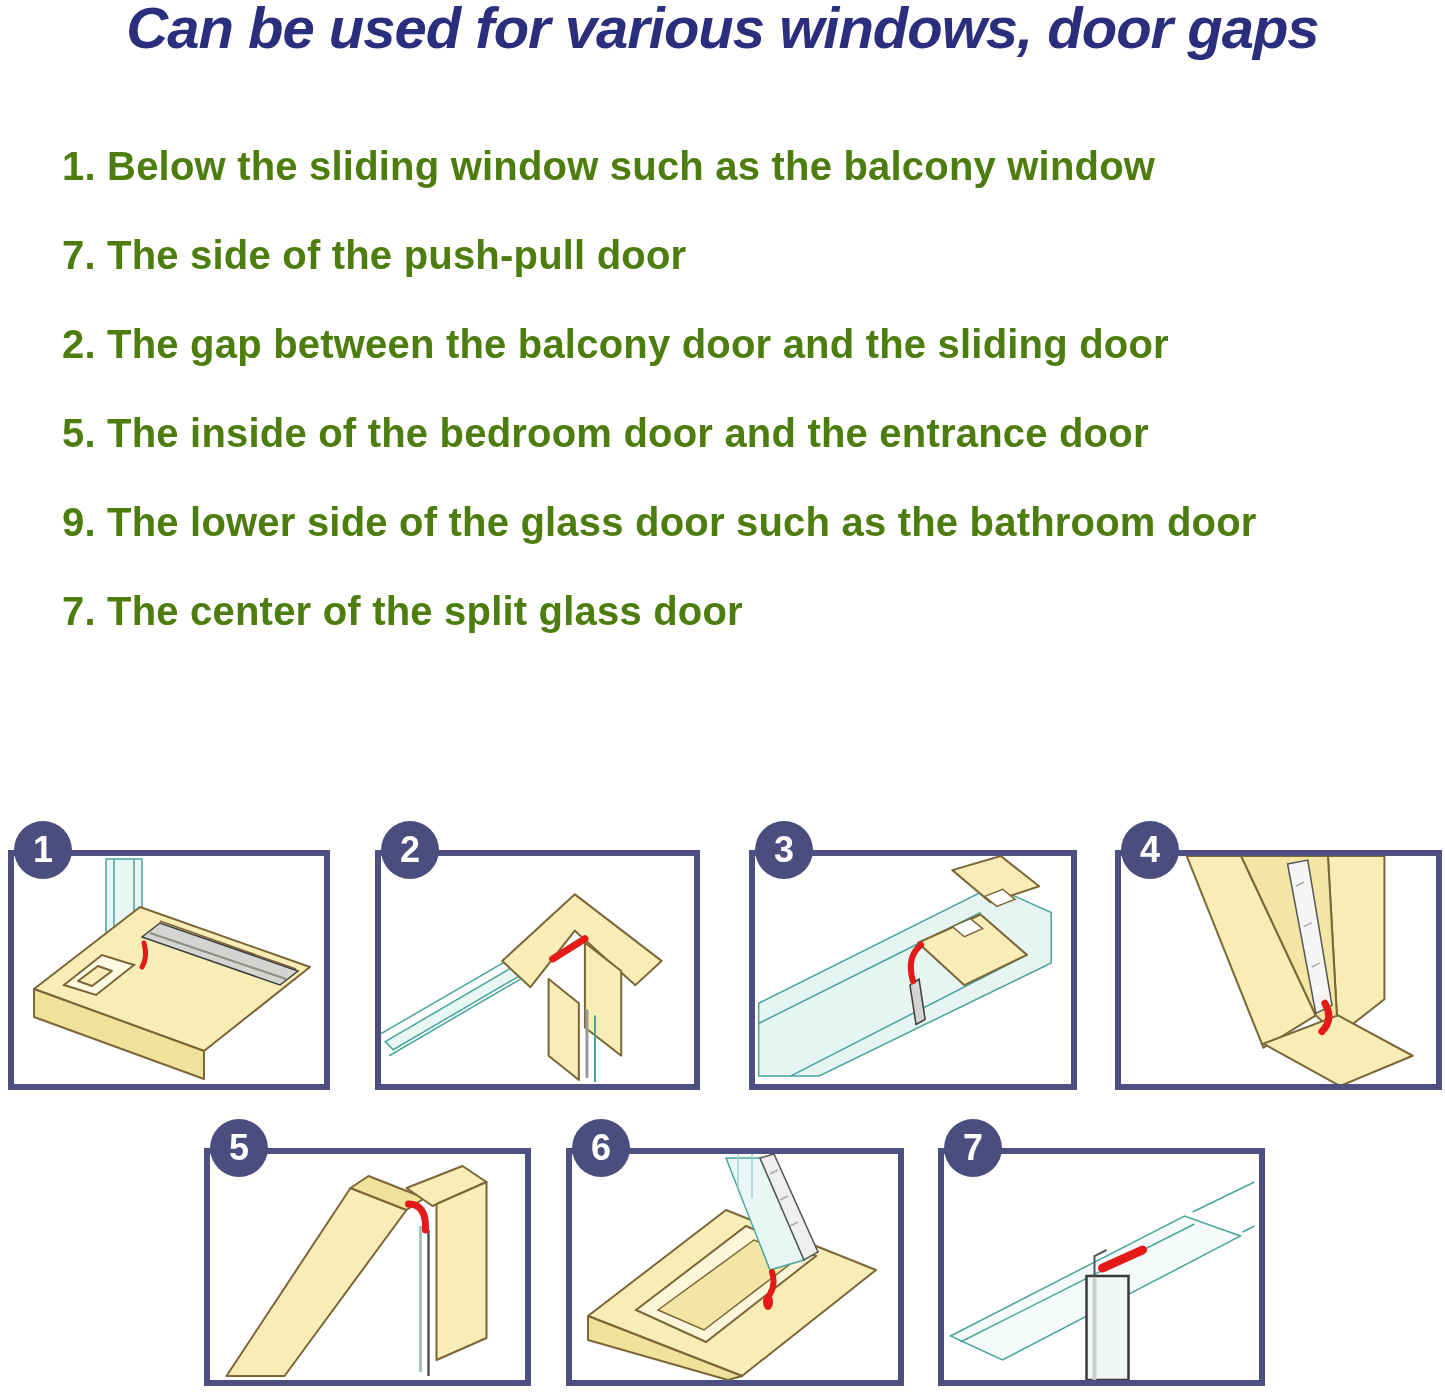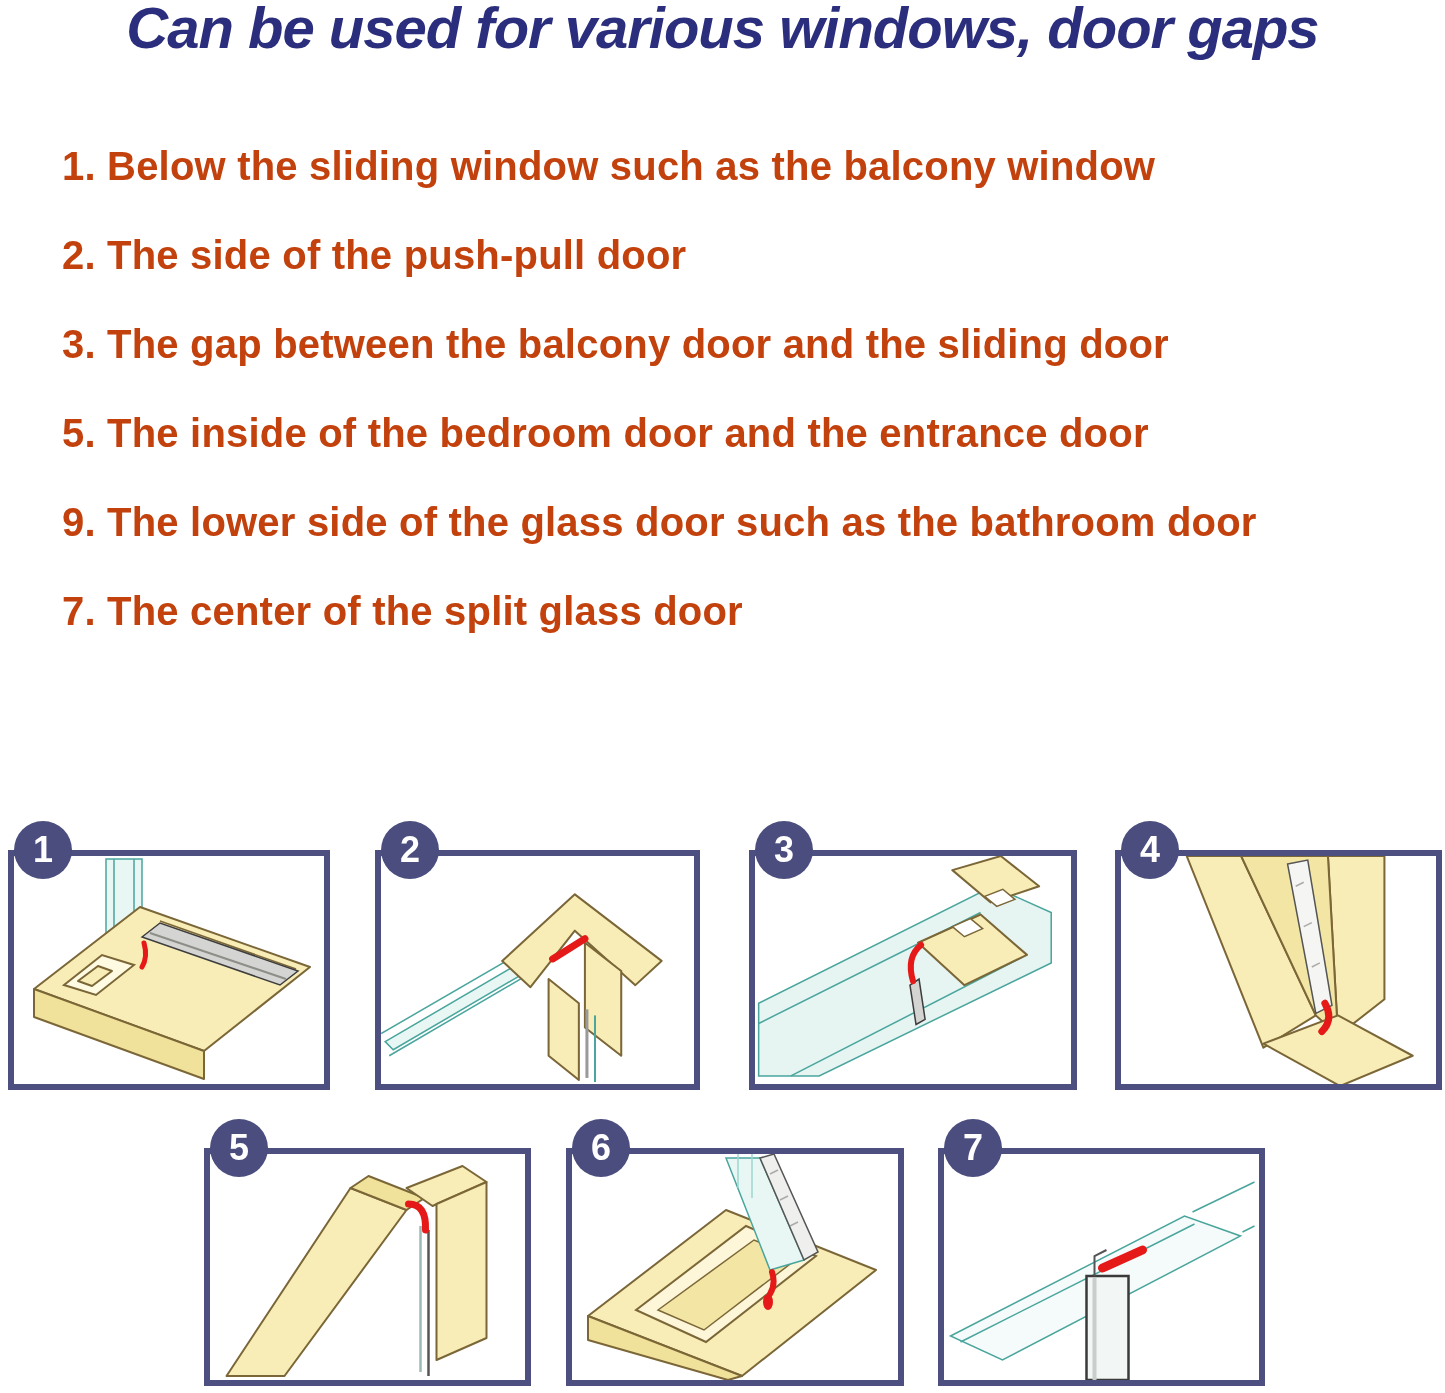--- a/index.html
+++ b/index.html
@@ -7,21 +7,21 @@
     width:1445px;height:1393px;position:relative;background:#ffffff;
     font-family:"Liberation Sans",sans-serif;overflow:hidden;
   }
   .page-title{
     position:absolute;top:-6px;left:0;width:1445px;text-align:center;
     font-size:58px;font-weight:bold;font-style:italic;color:#2b2e7c;
     letter-spacing:-1px;white-space:nowrap;
   }
   .use-case-list{position:absolute;left:62px;top:146px;}
   .list-item{
-    font-size:40px;line-height:40px;font-weight:bold;color:#c2410c;
+    font-size:40px;line-height:40px;font-weight:bold;color:#4d7c0f;
     margin-bottom:49px;letter-spacing:0.2px;white-space:nowrap;
   }
   .panel{
     position:absolute;border:6px solid #4c4f80;background:#ffffff;
     box-sizing:border-box;
   }
   .panel svg{display:block;width:100%;height:100%;}
   .badge{
     position:absolute;left:0px;top:-35px;width:58px;height:58px;
     border-radius:50%;background:#4a4d7e;color:#ffffff;
@@ -42,22 +42,22 @@
   .gray{fill:#d4d4d2;stroke:#3d3d3d;stroke-width:1.5;}
   .red{stroke:#e61919;fill:none;stroke-linecap:round;}
 </style>
 </head>
 <body>
 
 <div class="page-title">Can be used for various windows, door gaps</div>
 
 <div class="use-case-list">
   <div class="list-item">1. Below the sliding window such as the balcony window</div>
-  <div class="list-item">2. The side of the push-pull door</div>
-  <div class="list-item">3. The gap between the balcony door and the sliding door</div>
+  <div class="list-item">7. The side of the push-pull door</div>
+  <div class="list-item">2. The gap between the balcony door and the sliding door</div>
   <div class="list-item">5. The inside of the bedroom door and the entrance door</div>
   <div class="list-item">9. The lower side of the glass door such as the bathroom door</div>
   <div class="list-item">7. The center of the split glass door</div>
 </div>
 
 <div class="panel" id="p1">
   <div class="badge">1</div>
   <svg viewBox="0 0 310 226">
     <g>
       <polygon class="glass" points="92,2 128,2 128,84 92,84"></polygon>

